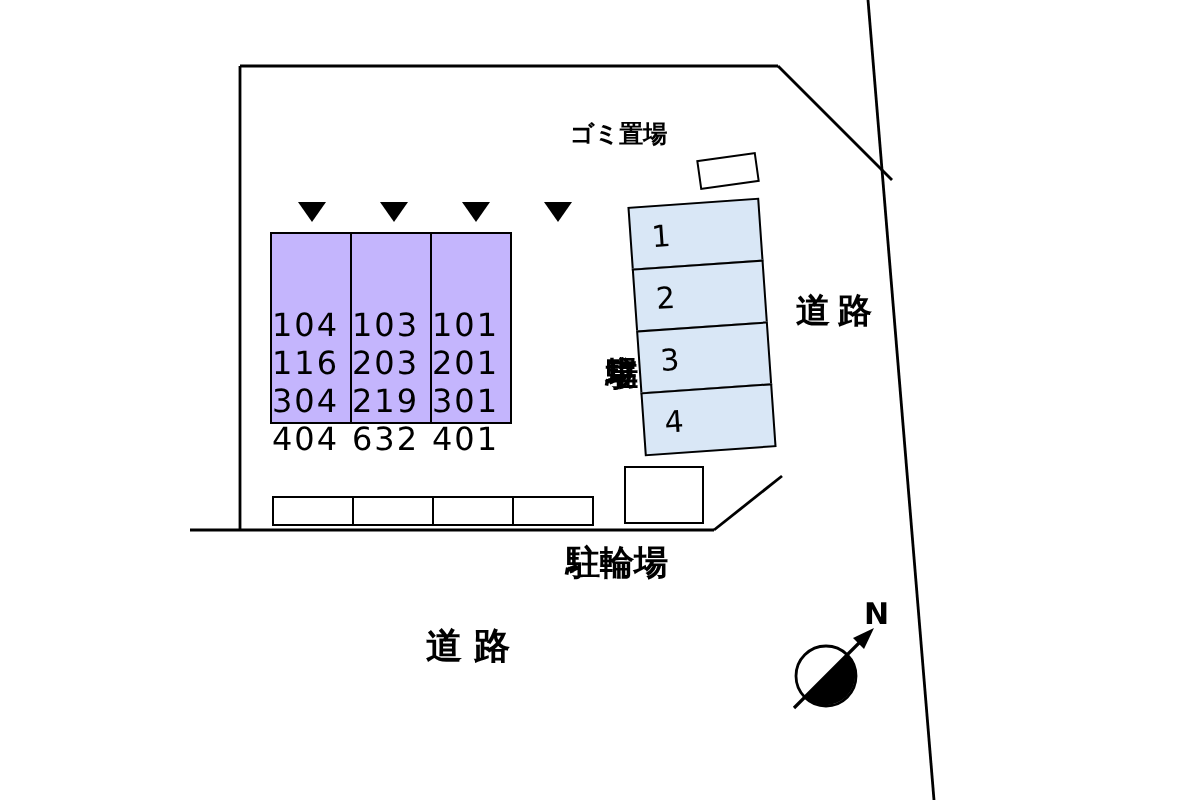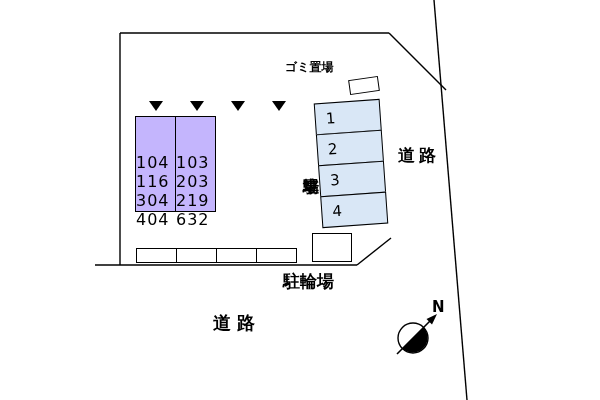--- a/index.html
+++ b/index.html
@@ -83,20 +83,26 @@
       <div>116</div>
       <div>304</div>
       <div>404</div>
     </div>
     <div class="col">
       <div>103</div>
       <div>203</div>
       <div>219</div>
       <div>632</div>
     </div>
+    <div class="col">
+      <div>101</div>
+      <div>201</div>
+      <div>301</div>
+      <div>401</div>
+    </div>
   </div>
 
   <div class="balconies">
     <div class="balc"></div>
     <div class="balc"></div>
     <div class="balc"></div>
     <div class="balc"></div>
   </div>
 
   <div class="lbl vert" style="left:300px;top:165px;font-size:16px;">駐車場</div>

